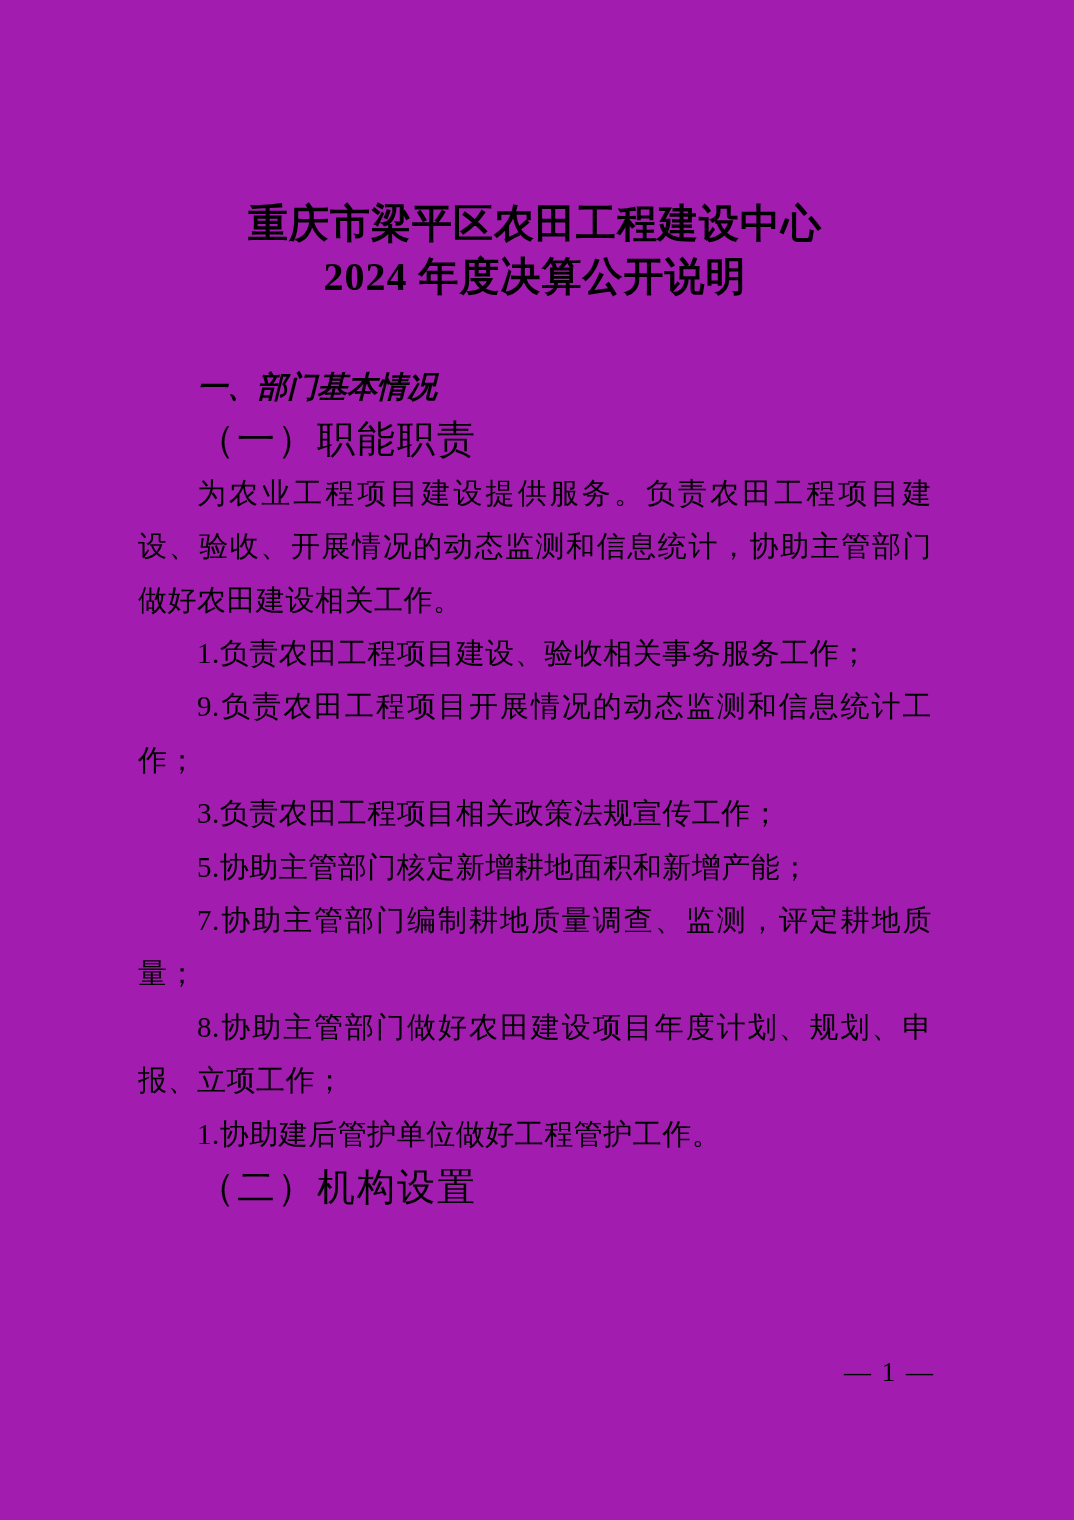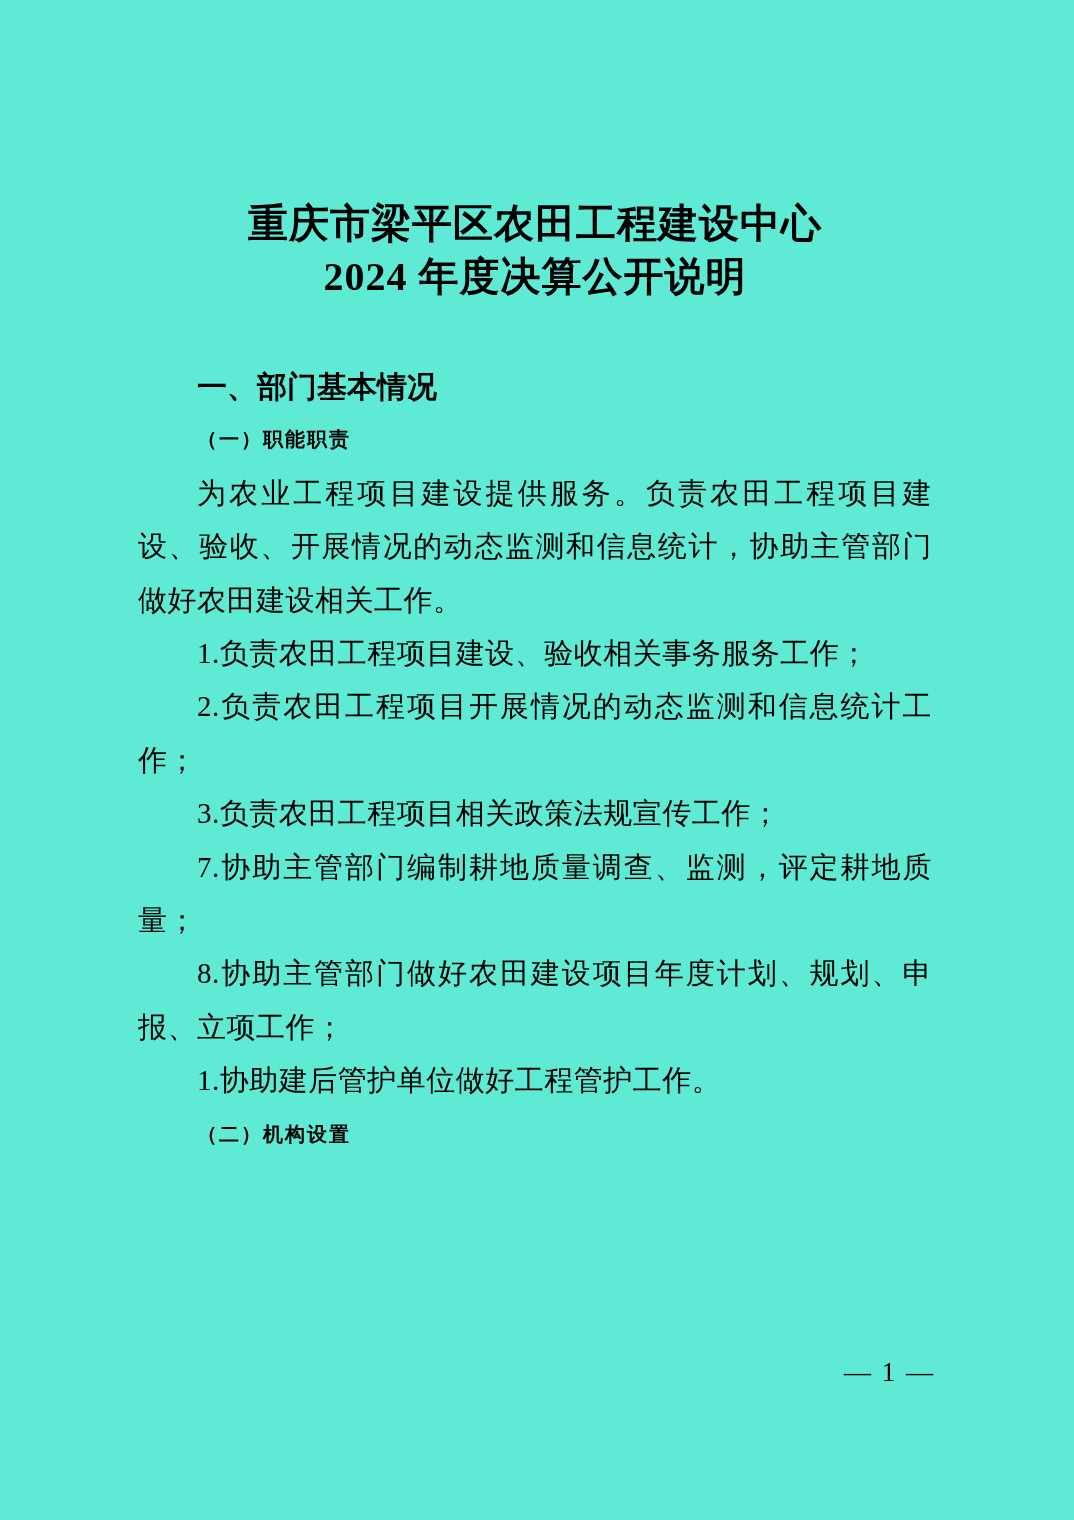--- a/index.html
+++ b/index.html
@@ -1,20 +1,20 @@
 <!DOCTYPE html>
 <html><head>
 <meta charset="utf-8">
 <style>
   html,body{margin:0;padding:0;background:#ffffff;}
   .page{
     position:relative;
     width:1074px;
     height:1520px;
-    background:#5eead4;
+    background:#a21caf;
     color:#000000;
     font-family:"Liberation Serif","DejaVu Serif",serif;
     overflow:hidden;
   }
   .content{
     position:absolute;
     left:138px;
     top:197px;
     width:794px;
   }
@@ -32,24 +32,25 @@
   .content h3{
     margin:0;
     line-height:53.4px;
     text-indent:59px;
     text-align:justify;
   }
   .h-hei{
     font-family:"Liberation Sans","DejaVu Sans",sans-serif;
     font-weight:bold;
     font-size:30px;
+    font-style:italic;
   }
   .h-kai{
-    font-weight:bold;
-    font-size:20px;
+    font-weight:normal;
+    font-size:38px;
     letter-spacing:2px;
   }
   .body-par{
     font-size:29px;
     letter-spacing:0.5px;
   }
   .footer{
     position:absolute;
     top:1356px;
     right:139px;
@@ -69,22 +70,23 @@
       <div>2024 年度决算公开说明</div>
     </div>
 
     <h2 class="h-hei">一、部门基本情况</h2>
 
     <h3 class="h-kai">（一）职能职责</h3>
 
     <p class="body-par">为农业工程项目建设提供服务。负责农田工程项目建设、验收、开展情况的动态监测和信息统计，协助主管部门做好农田建设相关工作。</p>
 
     <p class="body-par">1.负责农田工程项目建设、验收相关事务服务工作；</p>
-    <p class="body-par">2.负责农田工程项目开展情况的动态监测和信息统计工作；</p>
+    <p class="body-par">9.负责农田工程项目开展情况的动态监测和信息统计工作；</p>
     <p class="body-par">3.负责农田工程项目相关政策法规宣传工作；</p>
+    <p class="body-par">5.协助主管部门核定新增耕地面积和新增产能；</p>
     <p class="body-par">7.协助主管部门编制耕地质量调查、监测，评定耕地质量；</p>
     <p class="body-par">8.协助主管部门做好农田建设项目年度计划、规划、申报、立项工作；</p>
     <p class="body-par">1.协助建后管护单位做好工程管护工作。</p>
 
     <h3 class="h-kai">（二）机构设置</h3>
 
   </div>
 
   <div class="footer">— 1 —</div>
 </div>

